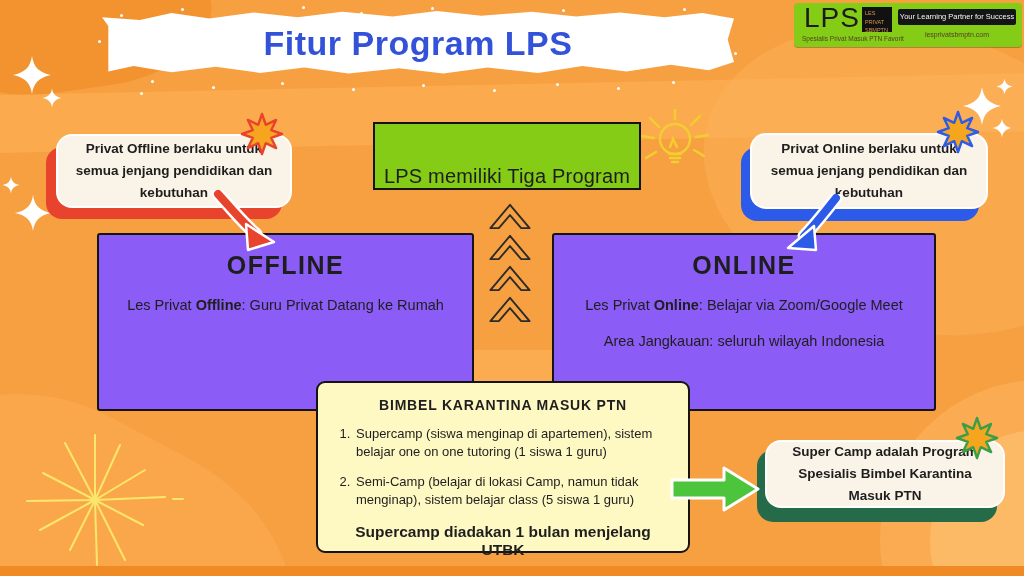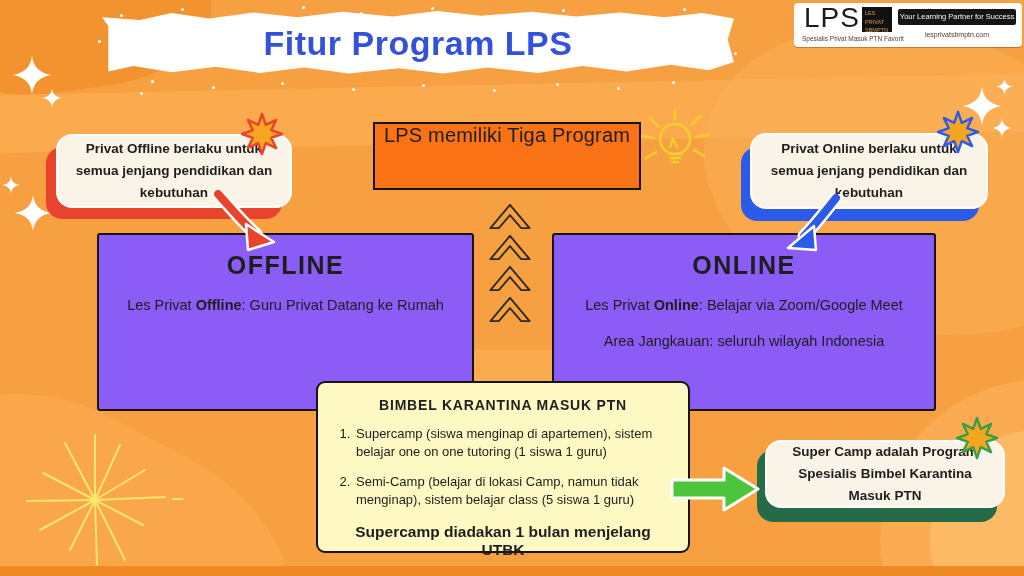--- a/index.html
+++ b/index.html
@@ -27,31 +27,31 @@
 
   
   .title-banner{
     left:102px;top:9px;width:632px;height:68px;background:#fff;z-index:2;
     clip-path:polygon(1% 25%,0% 12%,6% 16%,11% 6%,17% 14%,24% 5%,31% 12%,38% 4%,46% 11%,53% 3%,60% 10%,68% 4%,75% 11%,82% 5%,89% 12%,95% 6%,100% 14%,99% 45%,100% 78%,96% 90%,90% 82%,83% 92%,76% 84%,69% 94%,61% 86%,54% 95%,47% 87%,39% 95%,32% 86%,25% 94%,18% 85%,11% 93%,5% 84%,1% 92%);
     display:flex;align-items:center;justify-content:center;
   }
   .title-banner h1{margin:8px;font-size:34px;font-weight:800;color:#3352D9;letter-spacing:.5px;}
 
   
-  .logo-panel{left:794px;top:3px;width:228px;height:44px;background:#ffffff;border-radius:4px;z-index:2;box-shadow:0 1px 0 rgba(0,0,0,.25);}
+  .logo-panel{left:794px;top:3px;width:228px;height:44px;background:#84cc16;border-radius:4px;z-index:2;box-shadow:0 1px 0 rgba(0,0,0,.25);}
   .logo-lps{position:absolute;left:10px;top:-1px;font-size:28px;font-weight:500;letter-spacing:1px;color:#1b1b1b;line-height:32px;}
   .logo-badge{position:absolute;left:68px;top:4px;width:30px;height:25px;background:#111;color:#D79A4F;font-size:5.5px;line-height:1.55;padding:2px 0 0 3px;box-sizing:border-box;}
   .logo-badge div{white-space:nowrap;}
   .logo-tagline{position:absolute;left:8px;top:32px;font-size:6.5px;color:#55402a;white-space:nowrap;}
   .logo-slogan{position:absolute;left:104px;top:6px;width:118px;height:16px;background:#151515;border-radius:2px;color:#f5f5f5;font-size:7.5px;text-align:center;line-height:16px;white-space:nowrap;}
   .logo-website{position:absolute;left:104px;top:28px;width:118px;font-size:7px;color:#55402a;text-align:center;}
 
   
-  .intro-box{left:373px;top:122px;width:264px;height:64px;background:#f97316;border:2px solid #141414;z-index:3;
-    display:flex;align-items:flex-start;justify-content:center;font-size:20px;letter-spacing:.2px;}
+  .intro-box{left:373px;top:122px;width:264px;height:64px;background:#84cc16;border:2px solid #141414;z-index:3;
+    display:flex;align-items:flex-end;justify-content:center;font-size:20px;letter-spacing:.2px;}
   .bulb{left:638px;top:108px;z-index:2;}
   .chev{left:487px;width:46px;height:28px;z-index:2;}
   .chev1{top:202px;} .chev2{top:233px;} .chev3{top:264px;} .chev4{top:295px;}
 
   
   .program-box{background:#8b5cf6;border:2.5px solid #141414;border-radius:3px;z-index:3;text-align:center;box-sizing:border-box;padding-top:16px;}
   .offline-box{left:97px;top:233px;width:377px;height:178px;}
   .online-box{left:552px;top:233px;width:384px;height:178px;}
   .program-title{font-size:25px;font-weight:800;letter-spacing:1.5px;}
   .program-line1{margin-top:17px;font-size:14.5px;}

